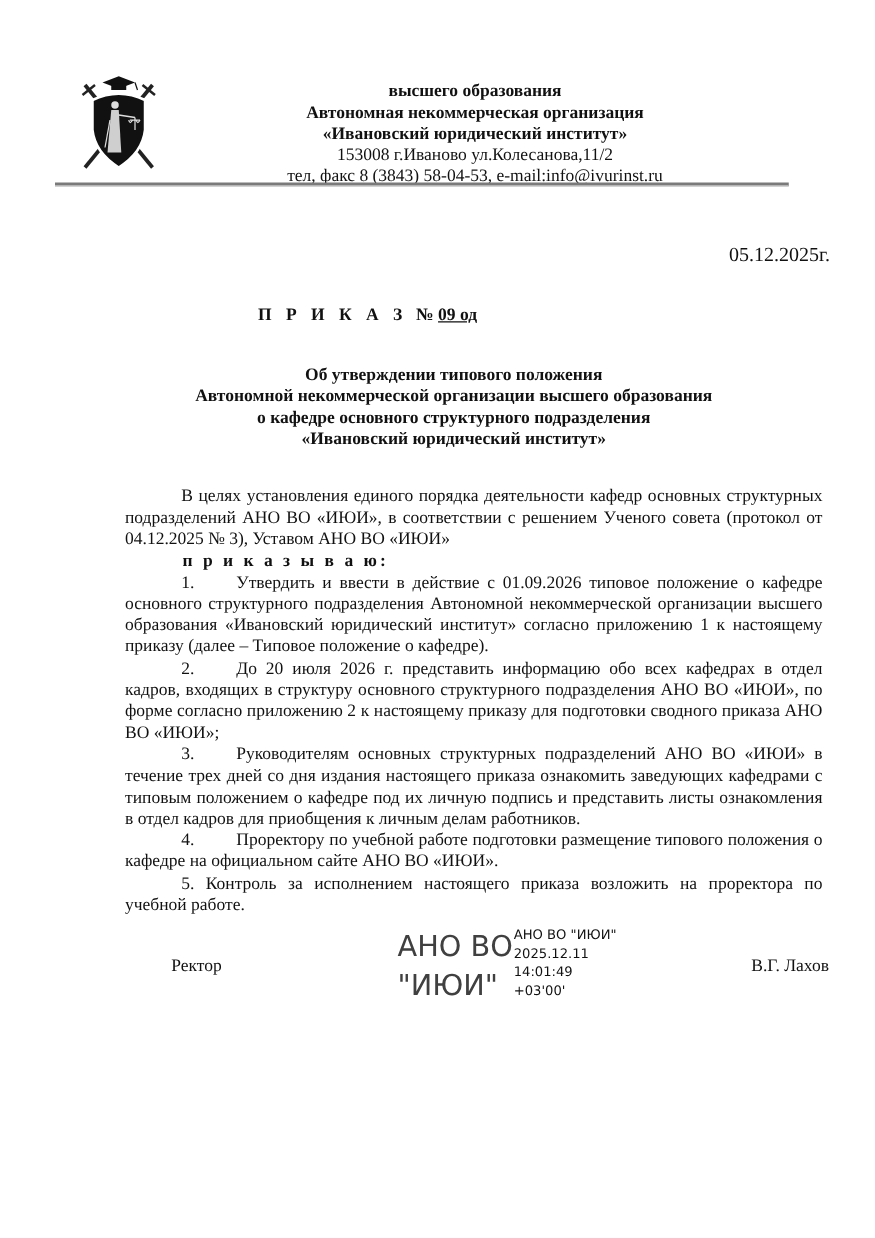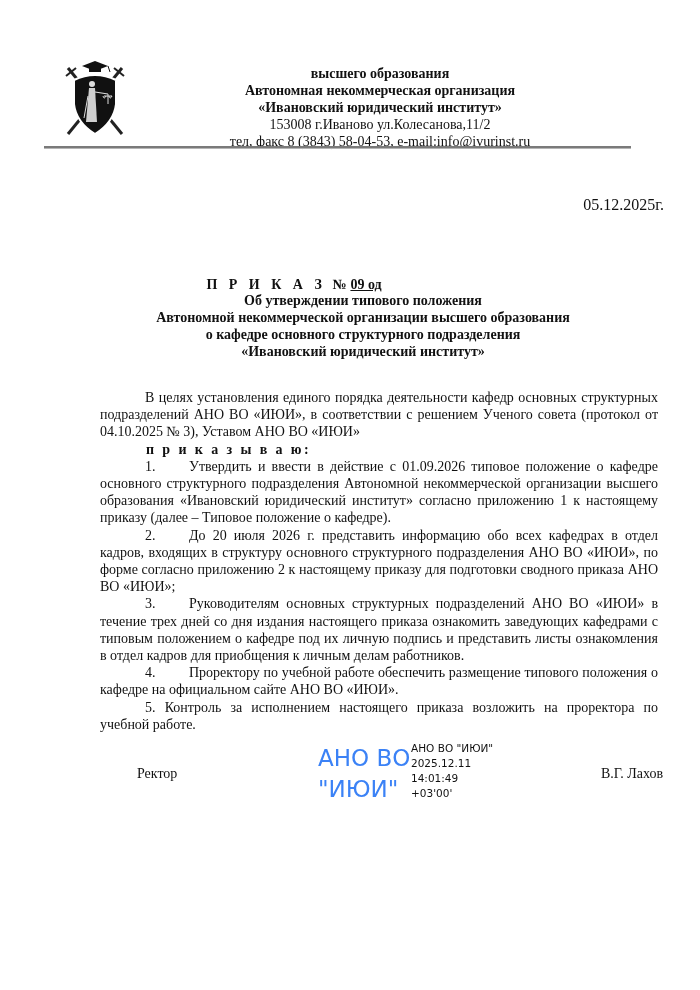--- a/index.html
+++ b/index.html
@@ -4,33 +4,33 @@
 <style>
   html, body { margin: 0; padding: 0; background: #ffffff; }
   body { width: 700px; height: 990px; position: relative; overflow: hidden;
          font-family: "Liberation Serif", "DejaVu Serif", serif; color: #111; }
   .abs { position: absolute; }
   .logo { left: 64px; top: 60px; width: 62px; height: 78px; }
   .hdr { left: 150px; top: 65px; width: 460px; text-align: center; font-size: 14px; line-height: 17px; }
   .hdr .b { font-weight: bold; }
   .rule { left: 44px; top: 146px; width: 587px; height: 2px; background: #7a7a7a; border-bottom: 1px solid #b5b5b5; }
   .date { right: 36px; top: 196px; font-size: 16px; }
-  .order-title { left: 0; width: 588px; top: 245px; text-align: center; font-weight: bold; font-size: 14px; margin-top: 32px; }
+  .order-title { left: 0; width: 588px; top: 245px; text-align: center; font-weight: bold; font-size: 14px; }
   .order-title .sp { letter-spacing: 4px; }
   .order-title .u { text-decoration: underline; }
   .subject { left: 103px; width: 520px; top: 292px; text-align: center; font-weight: bold; font-size: 14px; line-height: 17px; }
   .body { left: 100px; width: 558px; top: 389px; font-size: 14px; line-height: 17.2px; text-align: justify; }
   .body p { margin: 0; }
   .ind { text-indent: 45px; }
   .pri { font-weight: bold; letter-spacing: 2.4px; padding-left: 46px; }
   .item .num { display: inline-block; width: 44px; text-indent: 0; }
   .item { text-indent: 45px; }
   .sig-left { left: 137px; top: 766px; font-size: 14px; }
   .sig-right { left: 557px; top: 766px; font-size: 14px; margin-left: 44px; }
-  .stamp-big { left: 318px; top: 743px; font-family: "DejaVu Sans", sans-serif; font-size: 23px; line-height: 31px; color: #3b82f6; }
+  .stamp-big { left: 318px; top: 743px; font-family: "DejaVu Sans", sans-serif; font-size: 23px; line-height: 31px; color: #404040; }
   .stamp-small { left: 411px; top: 741px; font-family: "DejaVu Sans", sans-serif; font-size: 10.5px; line-height: 15px; color: #111; }
 </style>
 </head>
 <body>
 
 <div class="abs logo">
   <svg width="62" height="78" viewBox="0 0 62 78">
 
     <polygon points="18,6 31,1 44,6 31,11" fill="#111"></polygon>
     <rect x="25" y="7" width="12" height="5" fill="#111"></rect>
@@ -73,26 +73,26 @@
 </div>
 
 <div class="abs subject">
   <div>Об утверждении типового положения</div>
   <div>Автономной некоммерческой организации высшего образования</div>
   <div>о кафедре основного структурного подразделения</div>
   <div>«Ивановский юридический институт»</div>
 </div>
 
 <div class="abs body">
-  <p class="ind">В целях установления единого порядка деятельности кафедр основных  структурных подразделений АНО ВО «ИЮИ», в соответствии с решением Ученого совета (протокол от 04.10.2025 № 3), Уставом АНО ВО «ИЮИ»</p>
+  <p class="ind">В целях установления единого порядка деятельности кафедр основных  структурных подразделений АНО ВО «ИЮИ», в соответствии с решением Ученого совета (протокол от 04.12.2025 № 3), Уставом АНО ВО «ИЮИ»</p>
   <p class="pri">п р и к а з ы в а ю:</p>
   <p class="item"><span class="num">1.</span><span>Утвердить и ввести в действие с 01.09.2026 типовое положение о кафедре основного структурного подразделения Автономной некоммерческой организации высшего образования  «Ивановский юридический институт» согласно приложению 1 к настоящему приказу (далее – Типовое положение о кафедре).</span></p>
   <p class="item"><span class="num">2.</span><span>До 20 июля 2026 г. представить информацию обо всех кафедрах в отдел кадров, входящих в структуру основного структурного подразделения АНО ВО «ИЮИ», по форме согласно приложению 2 к настоящему приказу для подготовки сводного приказа АНО ВО «ИЮИ»;</span></p>
   <p class="item"><span class="num">3.</span><span>Руководителям основных структурных подразделений АНО ВО «ИЮИ» в течение трех дней со дня издания настоящего приказа ознакомить заведующих кафедрами с типовым положением о кафедре под их личную подпись и представить листы ознакомления в отдел кадров для приобщения к личным делам работников.</span></p>
-  <p class="item"><span class="num">4.</span><span>Проректору по учебной работе обеспечить размещение типового положения о кафедре на официальном сайте АНО ВО «ИЮИ».</span></p>
+  <p class="item"><span class="num">4.</span><span>Проректору по учебной работе подготовки размещение типового положения о кафедре на официальном сайте АНО ВО «ИЮИ».</span></p>
   <p class="ind"><span>5.</span> <span>Контроль за исполнением настоящего приказа возложить на проректора по учебной работе.</span></p>
 </div>
 
 <div class="abs sig-left">Ректор</div>
 
 <div class="abs stamp-big">
   <div>АНО ВО</div>
   <div>"ИЮИ"</div>
 </div>
 <div class="abs stamp-small">

